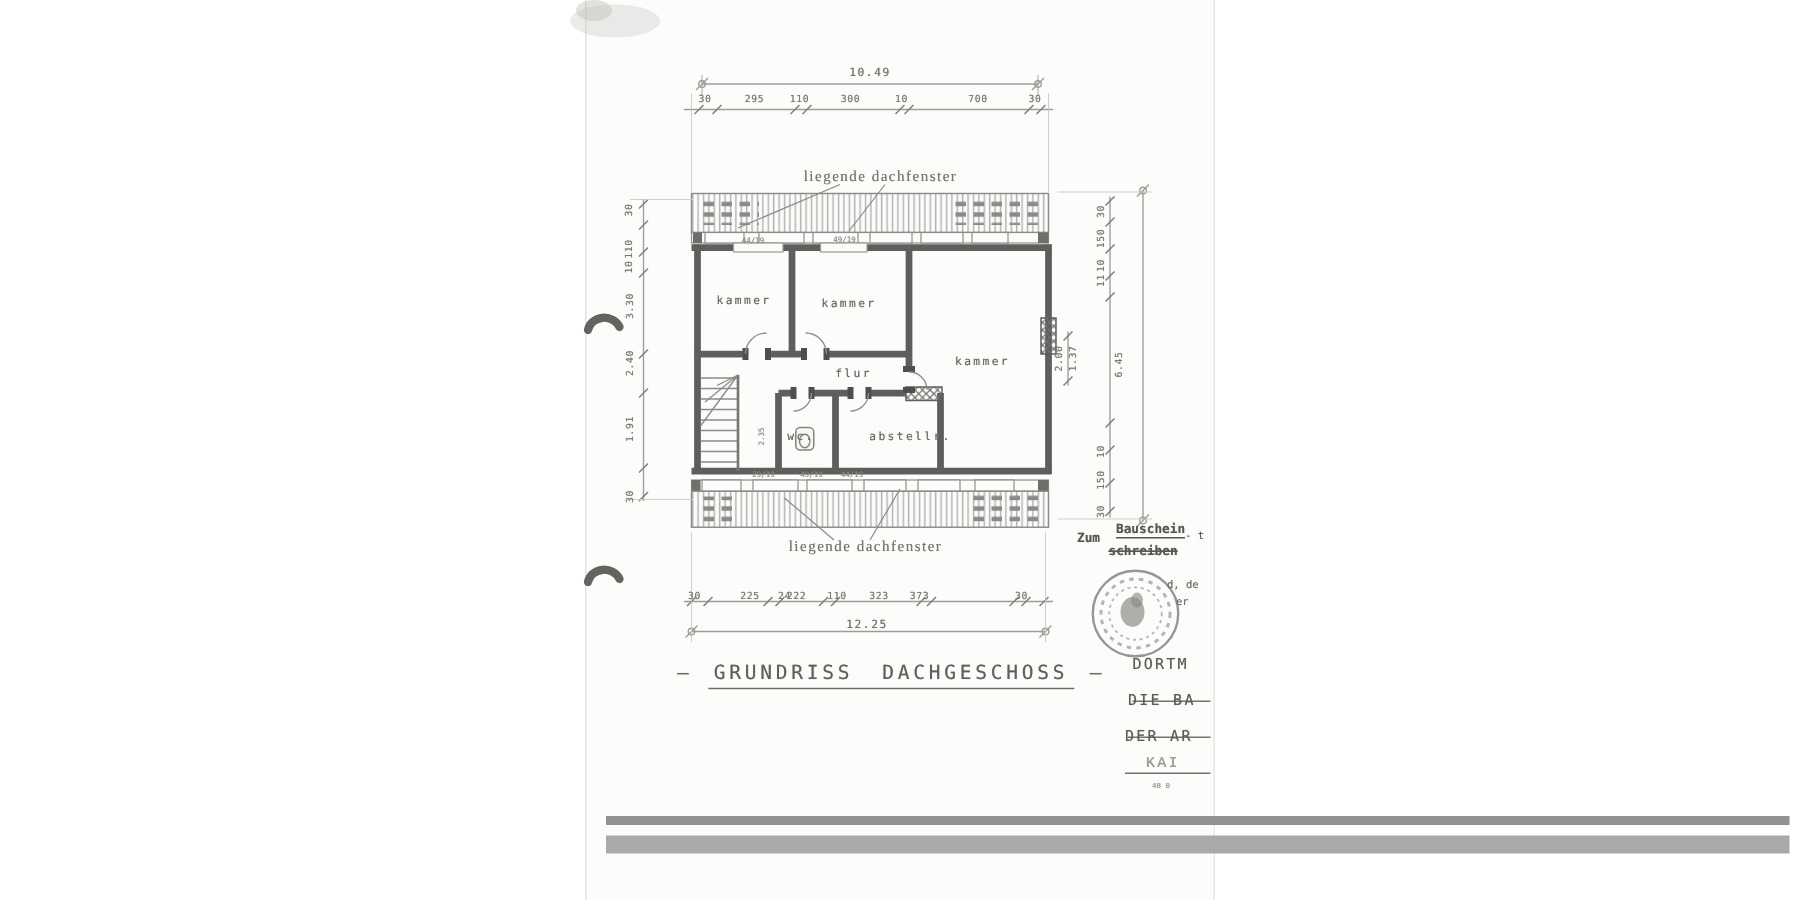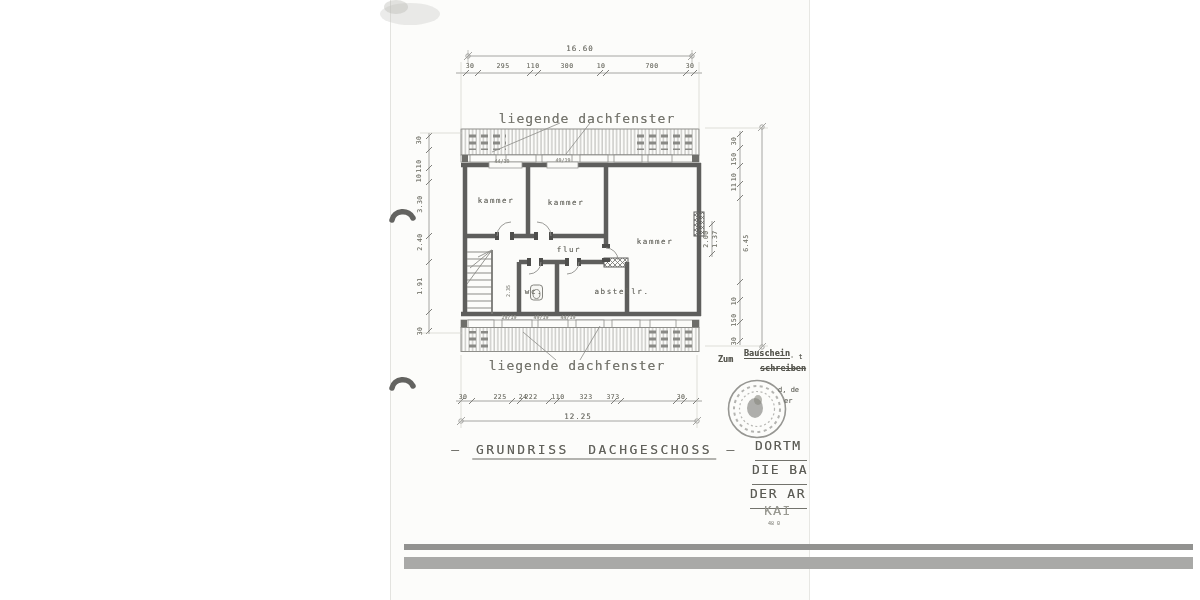--- a/index.html
+++ b/index.html
@@ -7,32 +7,32 @@
           font-family:"DejaVu Sans Mono",monospace;}
   .page{position:absolute;left:390px;top:0;width:418px;height:600px;background:#fcfcfa;
         border-left:1px solid #e3e3df;border-right:1px solid #e7e7e3;}
   svg.draw{position:absolute;left:0;top:0;width:1200px;height:600px;}
   .t{position:absolute;transform:translate(-50%,-50%);white-space:nowrap;color:#6d6d68;
      text-shadow:0 0 .5px rgba(100,100,95,.6);}
   .rot{transform:translate(-50%,-50%) rotate(-90deg);}
   .dim{font-size:6.5px;letter-spacing:.4px;color:#79796f;}
   .dimBig{font-size:7.5px;letter-spacing:1px;color:#73736b;}
   .room{font-size:7.5px;letter-spacing:1.6px;color:#6a6a62;}
-  .small{font-size:13px;letter-spacing:1px;color:#75756d;}
+  .small{font-size:10px;letter-spacing:1px;color:#75756d;font-family:Liberation Serif, serif;}
   .tiny{font-size:5px;letter-spacing:0;color:#95958d;}
   .title{font-size:13px;letter-spacing:2.5px;color:#60605a;}
   .title .inner{border-bottom:1.2px solid #6b6b64;padding:0 4px 2px 4px;word-spacing:9px;}
   .title .dash{color:#6b6b64;}
   .clipbox{position:absolute;left:700px;top:340px;width:107px;height:200px;overflow:hidden;}
   .tl{position:absolute;white-space:nowrap;color:#57574f;text-shadow:0 0 .5px rgba(90,90,85,.55);}
   .stampword{font-size:8.5px;font-weight:700;}
   .ul{border-bottom:1.5px solid #57574f;}
   .strike{text-decoration:line-through;}
-  .sideline{font-size:13px;letter-spacing:1.5px;color:#5c5c55;border-bottom:1px solid #73736c;
-            width:60px;padding-bottom:7px;}
+  .sideline{font-size:10px;letter-spacing:1.5px;color:#5c5c55;border-bottom:1px solid #73736c;
+            width:60px;padding-bottom:18px;}
   .lite{color:#9a9a92;border-bottom:none;font-family:Liberation Mono, monospace;}
 </style>
 </head>
 <body>
 
 <div class="canvas">
 
   <div class="page"></div>
 
   <svg class="draw" viewBox="0 0 1200 600">
@@ -182,40 +182,40 @@
       <ellipse cx="755" cy="408" rx="8" ry="10" fill="#8d8d89" opacity="0.7"></ellipse>
       <ellipse cx="758" cy="400" rx="4" ry="5" fill="#87877f" opacity="0.6"></ellipse>
     </g>
 
     <g>
       <rect x="404" y="544" width="789" height="6" fill="#929290"></rect>
       <rect x="404" y="557" width="789" height="12" fill="#a9a9a7"></rect>
     </g>
   </svg>
 
-  <span class="t dimBig" style="left:580px;top:48px">16.60</span>
+  <span class="t dimBig" style="left:580px;top:48px">10.49</span>
   <span class="t dim" style="left:470px;top:66px">30</span>
   <span class="t dim" style="left:503px;top:66px">295</span>
   <span class="t dim" style="left:533px;top:66px">110</span>
   <span class="t dim" style="left:567px;top:66px">300</span>
   <span class="t dim" style="left:601px;top:66px">10</span>
   <span class="t dim" style="left:652px;top:66px">700</span>
   <span class="t dim" style="left:690px;top:66px">30</span>
 
   <span class="t small" style="left:587px;top:118px">liegende dachfenster</span>
   <span class="t small" style="left:577px;top:365px">liegende dachfenster</span>
   <span class="t tiny" style="left:502px;top:161px">44/19</span>
   <span class="t tiny" style="left:563px;top:160px">49/19</span>
 
   <span class="t room" style="left:496px;top:200px">kammer</span>
   <span class="t room" style="left:566px;top:202px">kammer</span>
   <span class="t room" style="left:655px;top:241px">kammer</span>
   <span class="t room" style="left:569px;top:249px">flur</span>
   <span class="t room" style="left:534px;top:291px">wc.</span>
-  <span class="t room" style="left:622px;top:291px">abstellr.</span>
+  <span class="t room" style="left:607px;top:291px">abstellr.</span>
   <span class="t tiny rot" style="left:508px;top:291px">2.35</span>
 
   <span class="t dim rot" style="left:419px;top:140px">30</span>
   <span class="t dim rot" style="left:419px;top:166px">110</span>
   <span class="t dim rot" style="left:419px;top:178px">10</span>
   <span class="t dim rot" style="left:420px;top:204px">3.30</span>
   <span class="t dim rot" style="left:420px;top:242px">2.40</span>
   <span class="t dim rot" style="left:420px;top:286px">1.91</span>
   <span class="t dim rot" style="left:420px;top:331px">30</span>
 
@@ -246,21 +246,21 @@
 
   <div class="t title" style="left:594px;top:449px">
     <span class="dash">—</span>
     <span class="inner">GRUNDRISS DACHGESCHOSS</span>
     <span class="dash">—</span>
   </div>
 
   <div class="clipbox">
     <span class="tl stampword" style="left:18px;top:14px">Zum</span>
     <span class="tl stampword ul" style="left:44px;top:8px">Bauschein</span>
-    <span class="tl stampword strike" style="left:60px;top:23px">schreiben</span>
+    <span class="tl stampword strike" style="left:39px;top:23px">schreiben</span>
     <span class="tl" style="left:90px;top:13px;font-size:7px">- t</span>
     <span class="tl" style="left:78px;top:46px;font-size:7px;color:#6e6e66">d, de</span>
     <span class="tl" style="left:84px;top:57px;font-size:7px;color:#6e6e66">er</span>
     <span class="tl sideline" style="left:55px;top:98px">DORTM</span>
     <span class="tl sideline" style="left:52px;top:122px">DIE BA</span>
     <span class="tl sideline" style="left:50px;top:146px">DER AR</span>
     <span class="tl sideline lite" style="left:64px;top:164px">KAI</span>
     <span class="tl lite" style="left:68px;top:181px;font-size:5px">48 0</span>
   </div>
 

